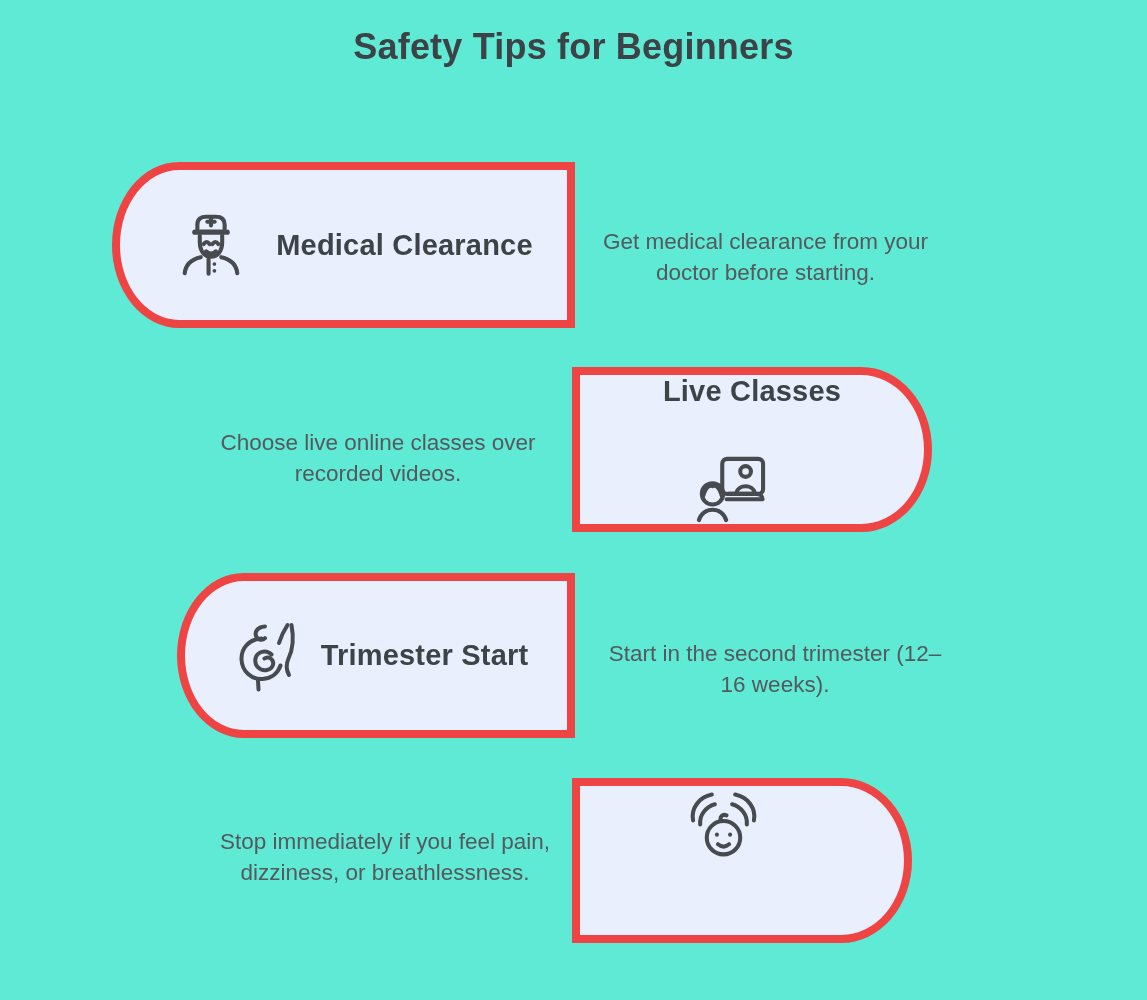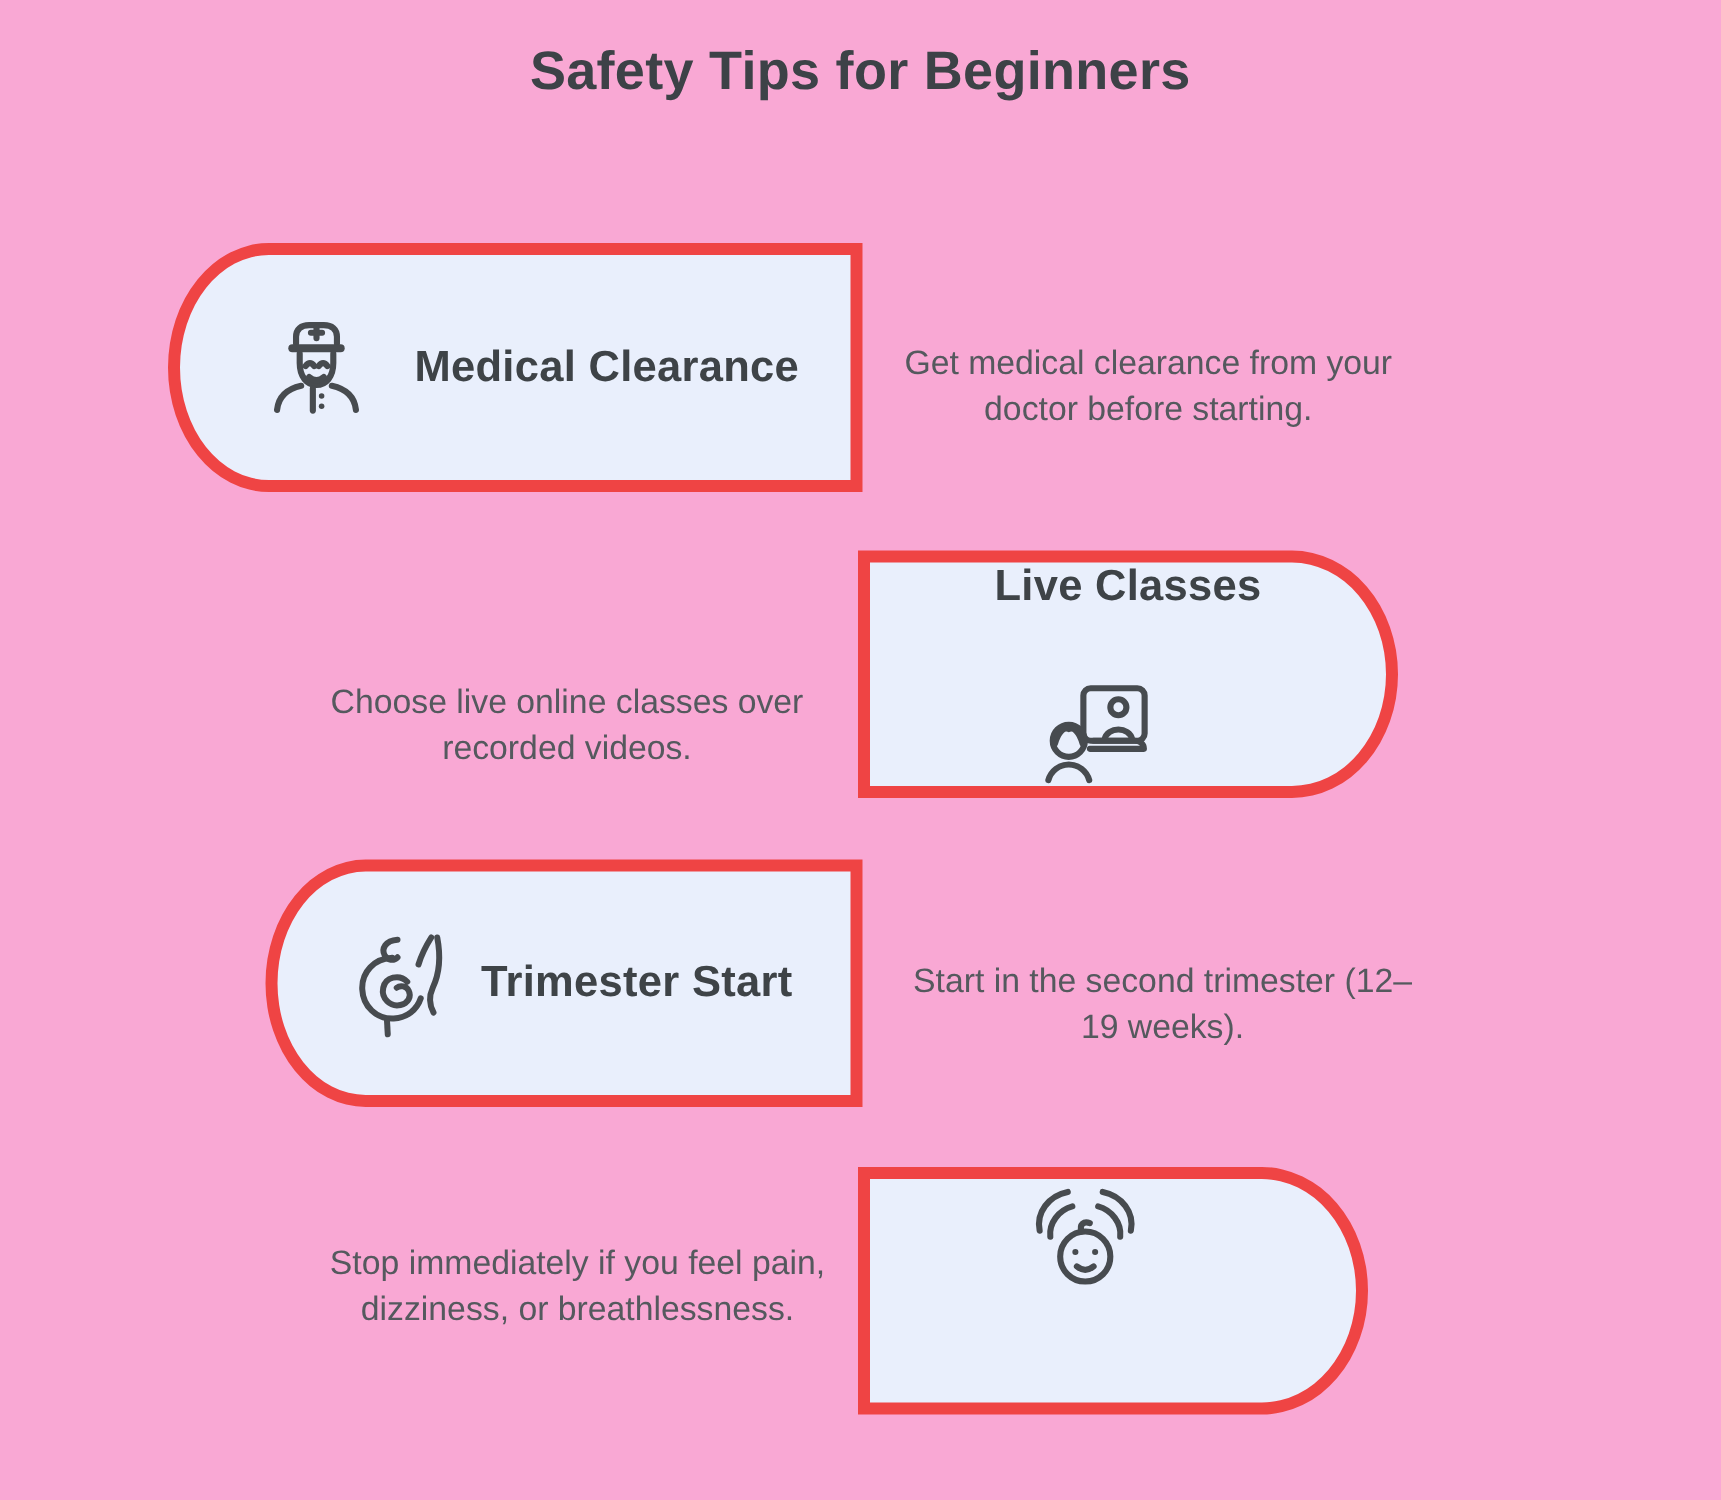--- a/index.html
+++ b/index.html
@@ -1,19 +1,19 @@
 <!DOCTYPE html>
 <html><head>
 <meta charset="utf-8">
 <style>
   html,body{margin:0;padding:0;background:#ffffff;}
   .canvas{
     position:relative;
     width:1147px;height:1000px;
-    background:#f9a8d4;
+    background:#5eead4;
     font-family:"Liberation Sans","DejaVu Sans",sans-serif;
     overflow:hidden;
   }
   .main-title{
     position:absolute;left:0;top:26px;width:100%;
     margin:0;text-align:center;
     font-size:36px;font-weight:bold;color:#3d4247;
     letter-spacing:0.2px;
   }
   .pill{
@@ -41,21 +41,21 @@
   #card-1 .pill-icon{margin-left:54px;}
   #card-1 .pill-title{padding-right:6px;}
   #card-2{left:572px;top:367px;width:360px;height:165px;}
   #card-2 .pill-icon{margin-right:42px;}
   #card-3{left:177px;top:573px;width:398px;height:165px;}
   #card-3 .pill-icon{margin-left:43px;}
   #card-3 .pill-title{padding-right:26px;}
   #card-4{left:572px;top:778px;width:340px;height:165px;}
   #card-4 .pill-icon{margin-right:38px;}
   #desc-1{left:588px;top:216px;width:335px;}
-  #desc-2{left:188px;top:442px;width:360px;text-align:center;}
+  #desc-2{left:188px;top:417px;width:360px;text-align:center;}
   #desc-3{left:597px;top:628px;width:336px;}
   #desc-4{left:207px;top:816px;width:336px;}
   .ic{stroke:#474b4f;fill:none;stroke-linecap:round;stroke-linejoin:round;}
 </style>
 </head>
 <body>
 
 <div class="canvas">
 
   <h1 class="main-title">Safety Tips for Beginners</h1>
@@ -108,21 +108,21 @@
           <path d="M33.5,22.5 c-12,0.5 -20.5,9.5 -20,21 c0.5,11.5 9.5,20 21,19.5 c9,-0.5 15.5,-6 18,-13.5"></path>
           <path d="M43.5,38.5 c-5.5,-5.5 -14.5,-3 -16,4 c-1.5,7 4.5,13 11.5,11.5 c5,-1 7.5,-5.5 5.5,-9.5 c-1.5,-3 -5.5,-4 -8,-2"></path>
           <path d="M30,64.5 l0.5,9"></path>
           <path d="M59.5,9 c-3.5,5.5 -6.5,11.5 -8.5,18"></path>
           <path d="M63.5,9 c2.5,13 1.5,24 -3,33.5 c-2.5,5.5 -2.5,11 0.5,16.5"></path>
         </g>
       </svg>
     </span>
     <h2 class="pill-title">Trimester Start</h2>
   </div>
-  <p class="desc" id="desc-3">Start in the second trimester (12–19 weeks).</p>
+  <p class="desc" id="desc-3">Start in the second trimester (12–16 weeks).</p>
 
   <div class="pill pill-right" id="card-4">
     <span class="pill-icon">
       <svg width="77" height="77" viewBox="0 0 76 76">
         <g class="ic" stroke-width="4">
           <circle cx="38" cy="51" r="16.5"></circle>
           <circle cx="31.5" cy="48" r="2" fill="#474b4f" stroke="none"></circle>
           <circle cx="44.5" cy="48" r="2" fill="#474b4f" stroke="none"></circle>
           <path d="M32.5,57.5 q5.5,4.5 11,0"></path>
           <path d="M35.5,34.5 c-1.5,-4.5 1.5,-7 5.5,-5.5"></path>

